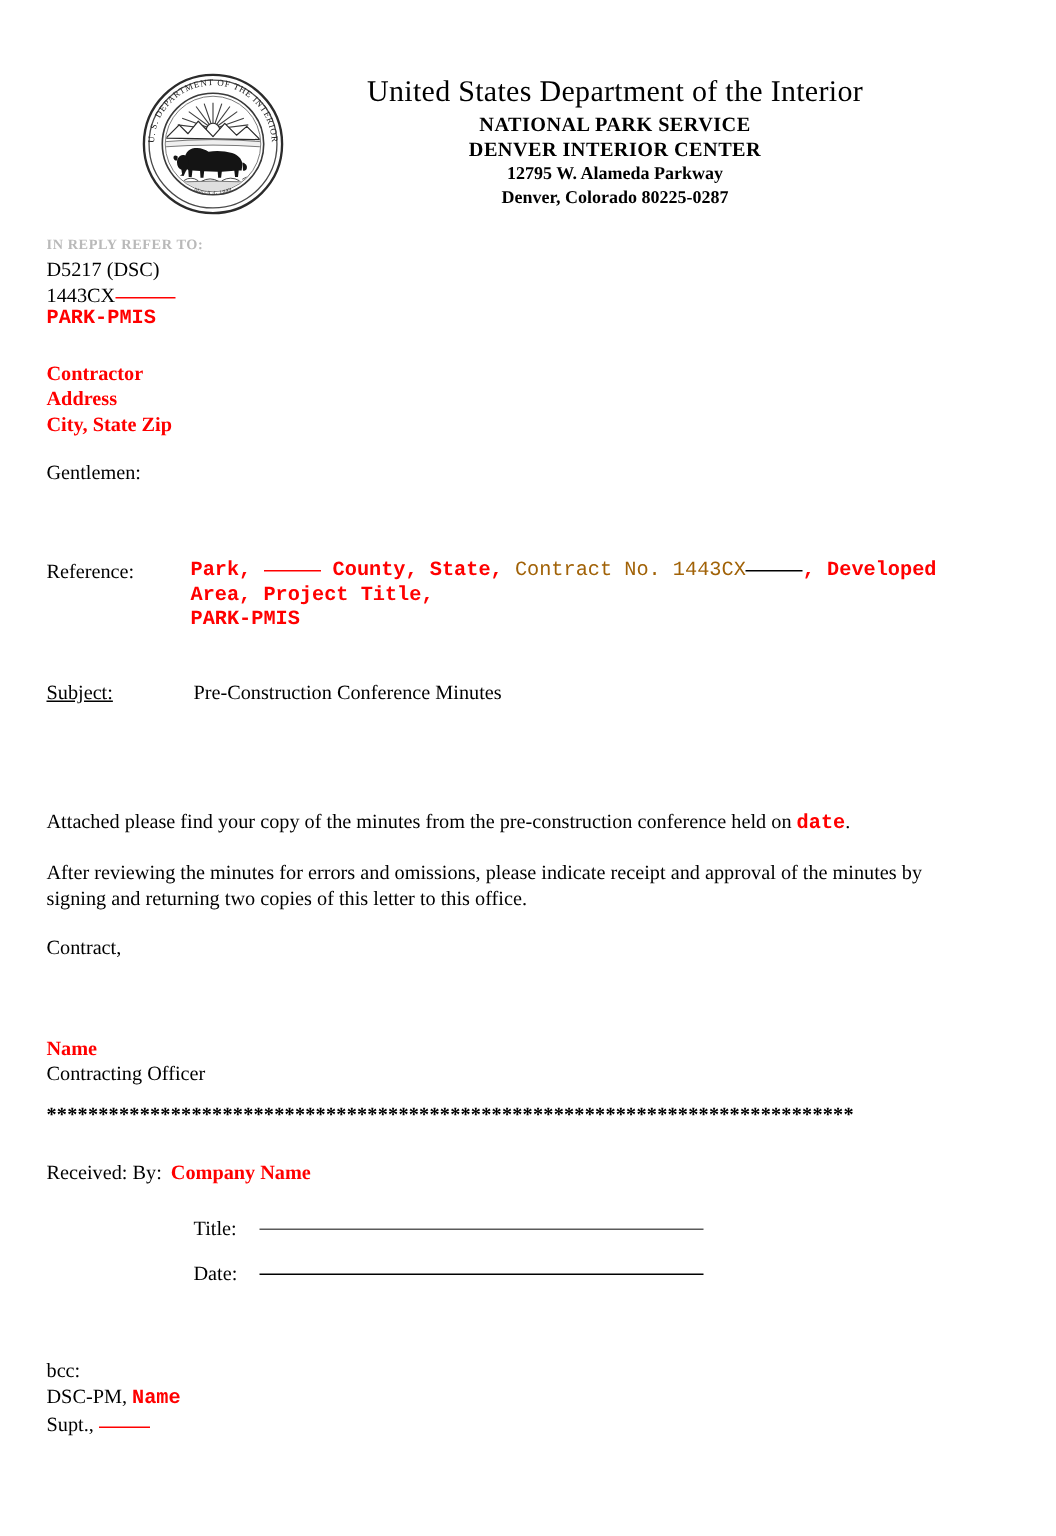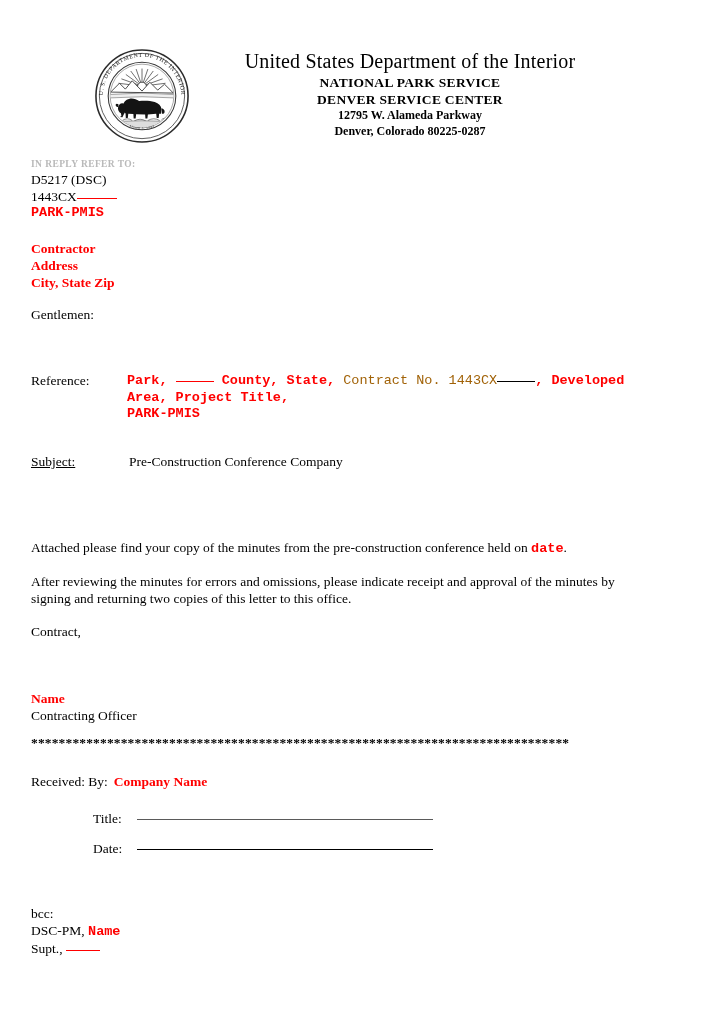--- a/index.html
+++ b/index.html
@@ -220,20 +220,21 @@
   }
 
   .field-row {
     position: absolute;
     font-size: 13.5px;
     line-height: 17px;
   }
   .field-row .flabel {
     display: inline-block;
     width: 44px;
+    margin-left: 36px;
   }
   .rule-thin {
     display: inline-block;
     width: 296px;
     border-bottom: 1.2px solid #5a5a5a;
     vertical-align: 3px;
   }
   .rule-thick {
     display: inline-block;
     width: 296px;
@@ -333,21 +334,21 @@
             <path d="M 70,74 Q 75,70.5 80,74"></path>
           </g>
           <path d="M 14,77 Q 50,73.5 86,77 L 86,84 L 14,84 Z" fill="#dedede" stroke="#4a4a4a" stroke-width="0.5"></path>
         </g>
       </svg>
     </div>
 
     <div class="agency-block">
       <div class="agency-title">United States Department of the Interior</div>
       <div class="agency-sub">NATIONAL PARK SERVICE</div>
-      <div class="agency-sub">DENVER SERVICE CENTER</div>
+      <div class="agency-sub">DENVER INTERIOR CENTER</div>
       <div class="agency-addr">12795 W. Alameda Parkway</div>
       <div class="agency-addr">Denver, Colorado 80225-0287</div>
     </div>
   </div>
 
   <div class="reply-label">IN REPLY REFER TO:</div>
 
   <div class="filenums">
     <div>D5217 (DSC)</div>
     <div><span>1443CX</span><span class="blankline"></span></div>
@@ -364,21 +365,21 @@
 
   <div class="refblock">
     <span class="lbl">Reference:</span>
     <span class="val red"><span>Park,</span><span>&nbsp;</span><span class="uline-red"></span><span>&nbsp;</span><span>County, State,</span><span>&nbsp;</span><span class="blk norm">Contract No. 1443CX</span><span class="uline-blk"></span><span>, Developed Area, Project Title,</span>
       <br>
       <span>PARK-PMIS</span>
     </span>
   </div>
 
   <div class="subject">
-    <span class="lbl">Subject:</span><span>Pre-Construction Conference Company</span>
+    <span class="lbl">Subject:</span><span>Pre-Construction Conference Minutes</span>
   </div>
 
   <div class="para1"><span>Attached please find your copy of the minutes from the pre-construction conference held on </span><span class="red" style="font-weight:bold">date</span><span>.</span></div>
 
   <div class="para2">After reviewing the minutes for errors and omissions, please indicate receipt and approval of the minutes by signing and returning two copies of this letter to this office.</div>
 
   <div class="closing">Contract,</div>
 
   <div class="signature">
     <div class="signame">Name</div>

